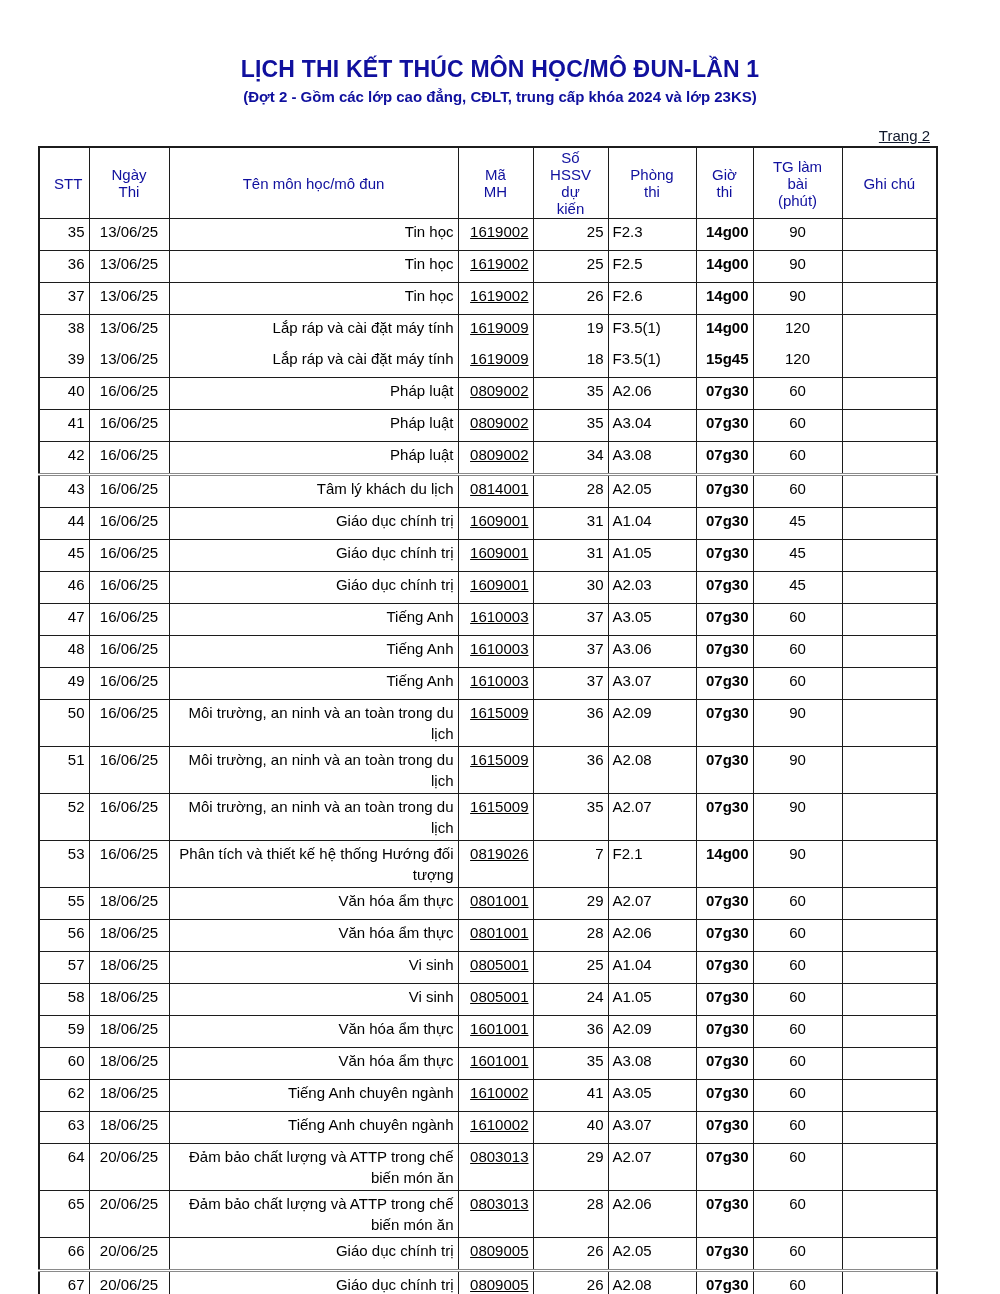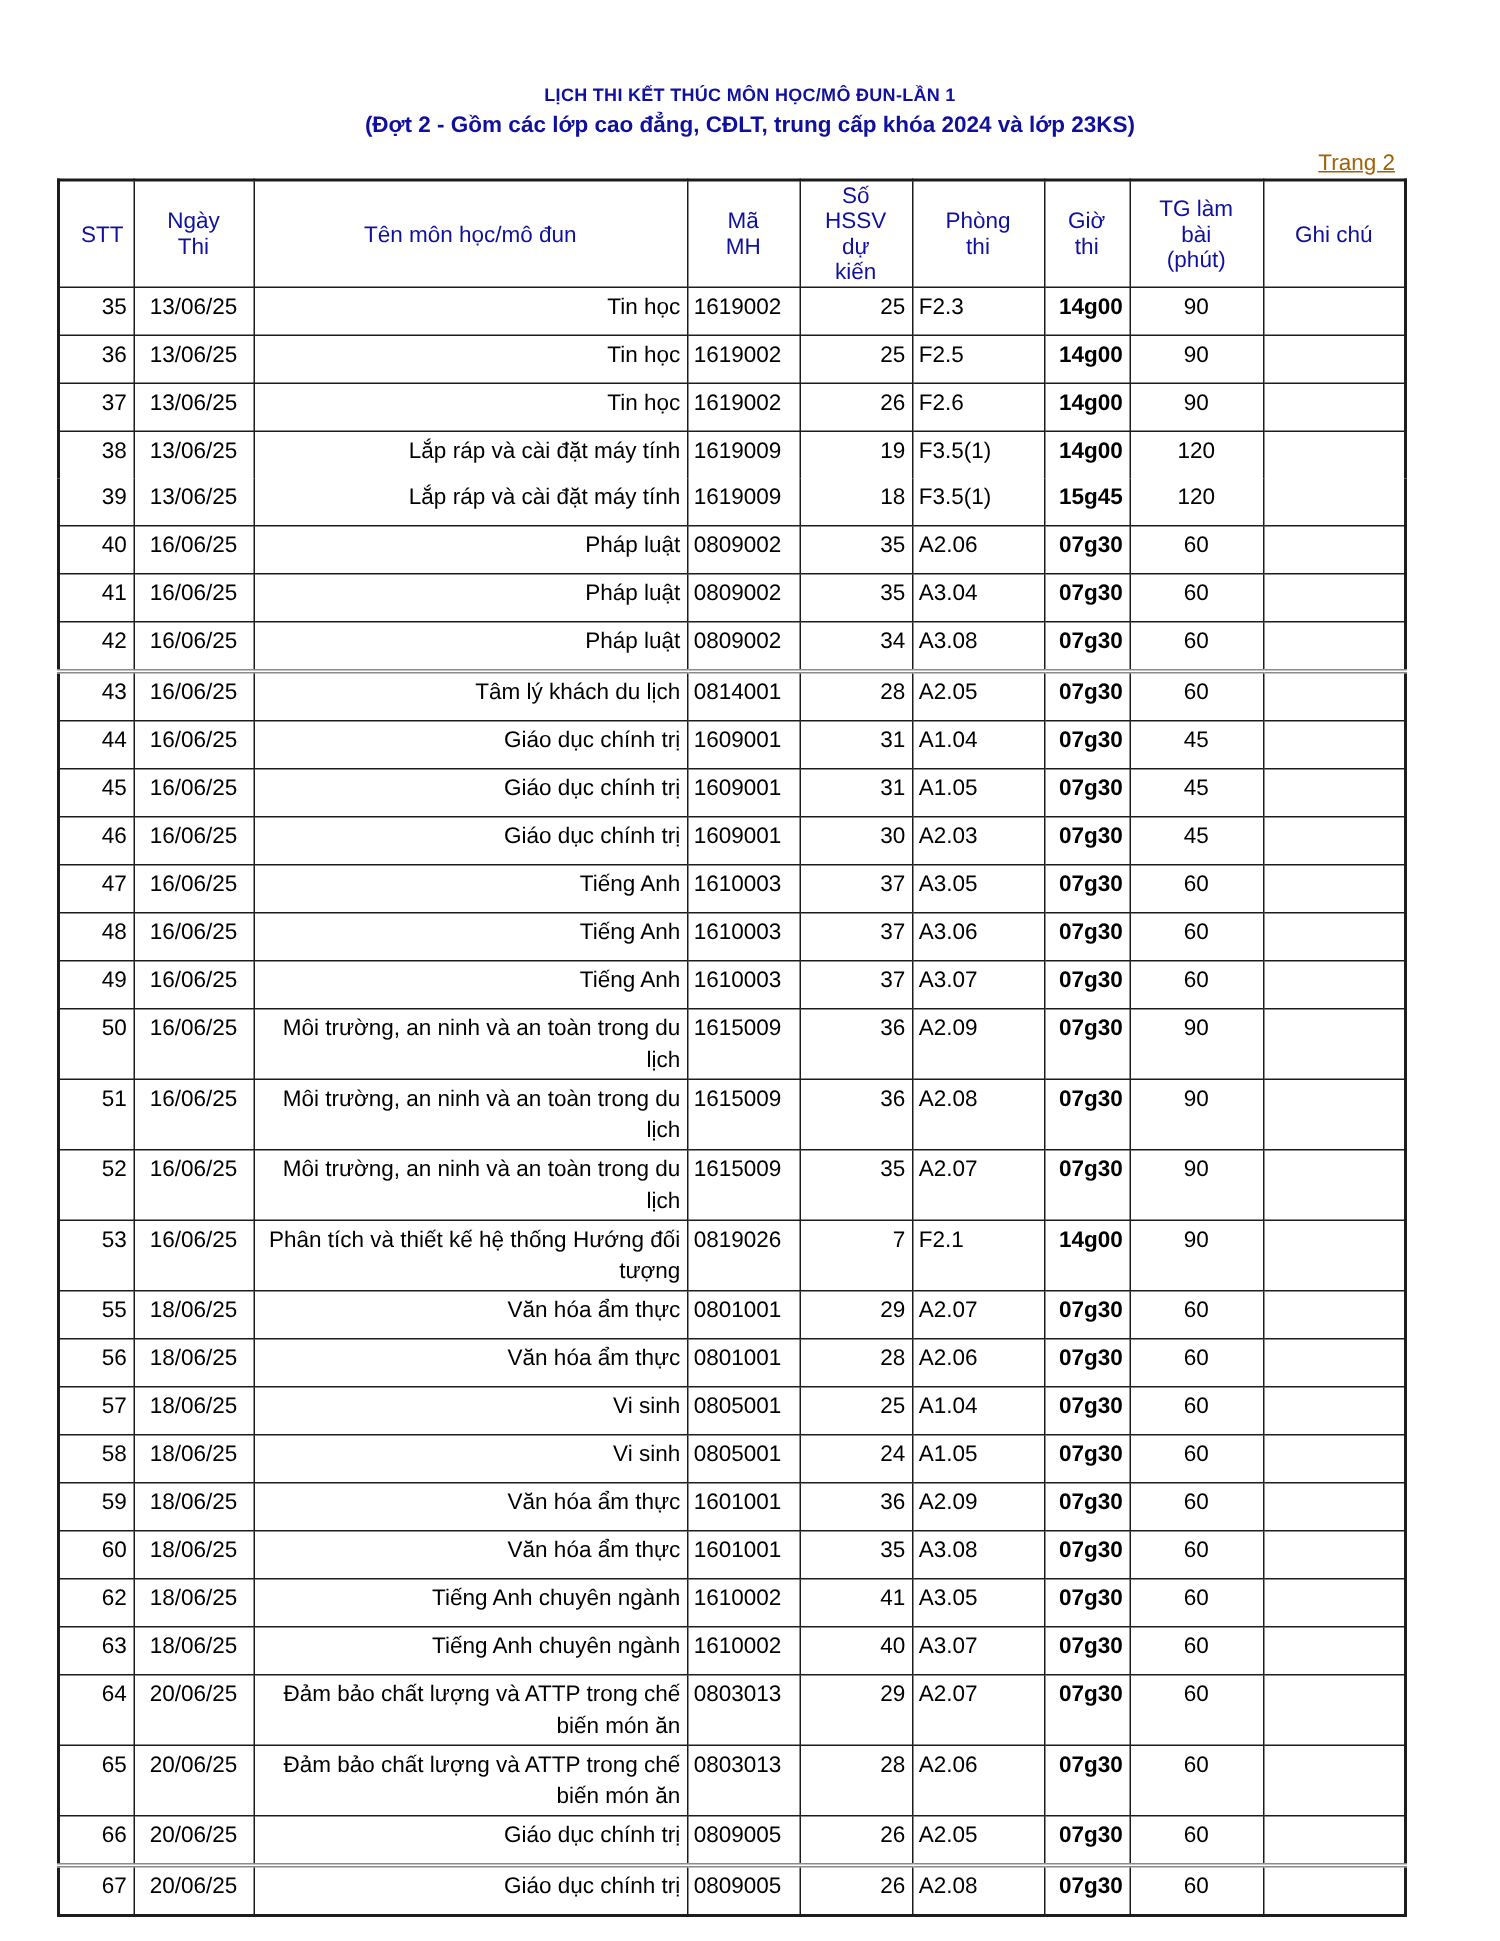--- a/index.html
+++ b/index.html
@@ -3,48 +3,48 @@
 <meta charset="utf-8">
 <style>
   html,body{margin:0;padding:0;}
   body{
     width:1000px;height:1294px;background:#ffffff;
     font-family:"Liberation Sans","DejaVu Sans",sans-serif;
     color:#000;
   }
   .page{position:relative;width:1000px;height:1294px;overflow:hidden;}
   .doc-title{
-    margin-top:56px;text-align:center;font-size:12px;font-weight:bold;
+    margin-top:56px;text-align:center;font-size:23px;font-weight:bold;
     color:#10109E;letter-spacing:.2px;
   }
   .doc-subtitle{
     margin-top:5px;text-align:center;font-size:15px;font-weight:bold;color:#10109E;
   }
   .page-num{
-    text-align:right;margin:8px 70px 2px 0;font-size:15px;color:#a16207;
+    text-align:right;margin:22px 70px 2px 0;font-size:15px;color:#0f172a;
     text-decoration:underline;
   }
   table.schedule{
     margin-left:38px;border-collapse:collapse;table-layout:fixed;width:898px;
     border:2px solid #1c1c1c;font-size:15px;
   }
   .schedule th,.schedule td{border:1.5px solid #1c1c1c;overflow:hidden;}
   .schedule th{
     height:38px;vertical-align:middle;text-align:center;font-weight:normal;
     color:#10109E;white-space:pre-line;line-height:17px;padding:1px 14px;
   }
   .schedule tbody td{
     height:27px;padding:2px 4px;line-height:21px;vertical-align:top;
     background:#fff;
   }
   
   td.col-stt{text-align:right;padding-right:7px;}
   td.col-date{text-align:center;}
   td.col-subject{text-align:right;padding-left:6px;padding-right:2px;}
-  td.col-code{text-align:left;}
+  td.col-code{text-align:right;text-decoration:underline;}
   td.col-students{text-align:right;padding-right:5px;}
   td.col-room{text-align:left;padding-left:7px;}
   td.col-time{text-align:right;padding-right:3px;font-weight:bold;}
   td.col-duration{text-align:center;}
   td.col-note{text-align:left;}
   
   tr.no-bottom td{border-bottom:none;}
   tr.no-top td{border-top:none;}
   
   tr.thick-top td{border-top:3px double #8a8a8a;}

